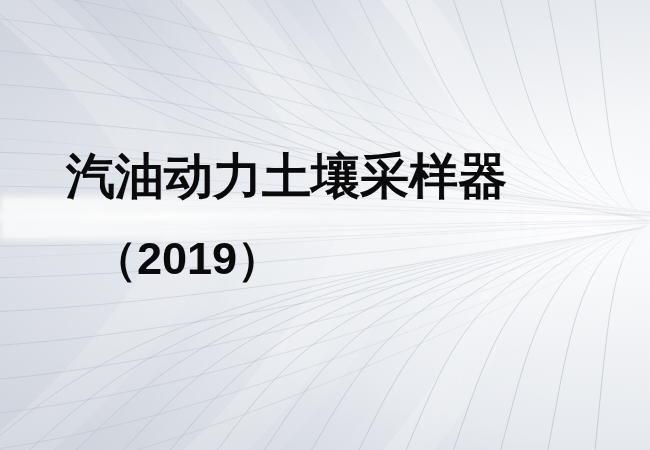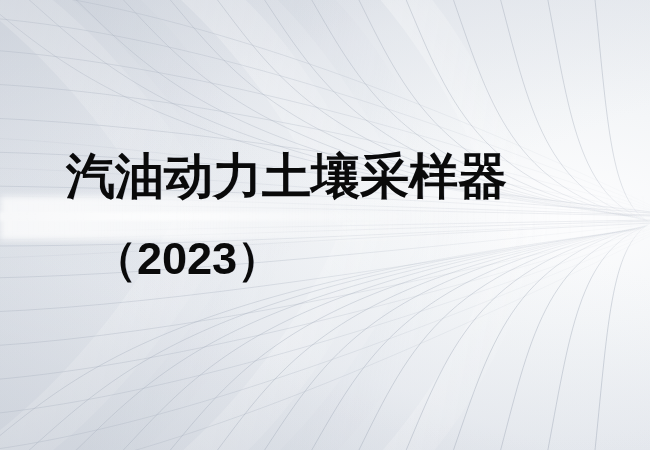--- a/index.html
+++ b/index.html
@@ -226,16 +226,16 @@
   </svg>
 
   <div class="bg-layer bg-shade-tl"></div>
   <div class="bg-layer bg-shade-bl"></div>
   <div class="bg-layer bg-streak"></div>
   <div class="bg-layer bg-streak-core"></div>
   <div class="bg-layer bg-vignette"></div>
 
   <div id="title-block">
     <div class="title-line" id="title-main">汽油动力土壤采样器</div>
-    <div class="title-line" id="title-year">（2023）</div>
+    <div class="title-line" id="title-year">（2019）</div>
   </div>
 
 </div>
 
 </body></html>

